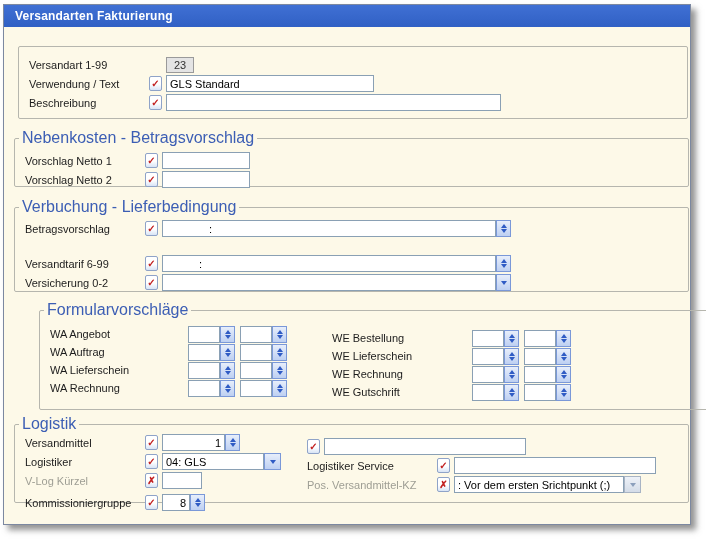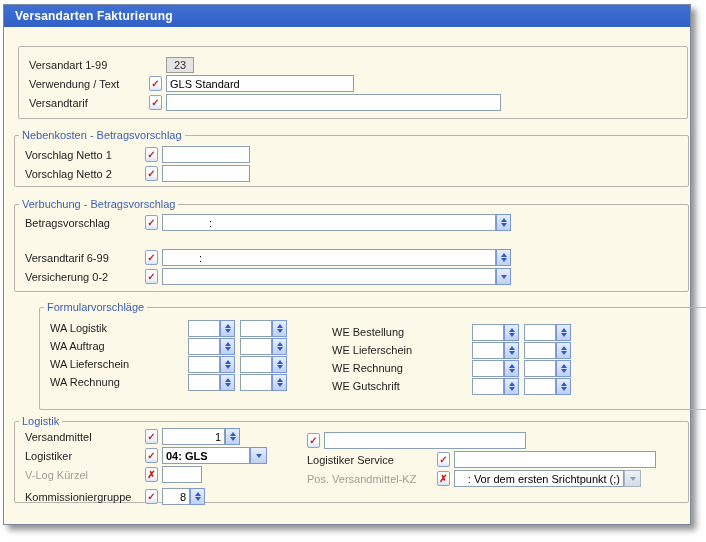--- a/index.html
+++ b/index.html
@@ -14,21 +14,21 @@
     color: #ffffff; font-weight: bold; font-size: 12px; line-height: 22px;
     padding-left: 11px; letter-spacing: .2px; }
 
   .content { position: relative; height: 497px; }
 
   
   .groupbox { margin: 19px 0 0 14px; width: 670px; height: 73px;
     border: 1px solid #b6b6ae; border-radius: 2px; padding-top: 8px; }
   fieldset { margin-left: 10px; width: 675px; border: 1px solid #b6b6ae;
     border-radius: 2px; }
-  legend { color: #3c5eb4; font-size: 11px; padding: 0 3px; margin-left: 4px; }
+  legend { color: #3c5eb4; font-size: 16px; padding: 0 3px; margin-left: 4px; }
   fieldset.neben   { margin-top: 10px; height: 58px; padding-top: 4px; }
   fieldset.verb    { margin-top: 11px; height: 94px; padding-top: 3px; }
   fieldset.form    { margin-top: 9px;  height: 109px; padding-top: 6px; margin-left: 35px; }
   fieldset.logi    { margin-top: 5px;  height: 88px; }
 
   .row { position: relative; display: flex; align-items: center; height: 19px; padding-left: 10px; }
   .row.h18 { height: 18px; }
   .gap16 { height: 16px; } .gap3 { height: 3px; }
 
   .lbl { width: 120px; flex: none; }
@@ -57,24 +57,24 @@
     cursor: pointer; }
   .sbtn.wide { width: 17px; }
   .tri-up { width: 0; height: 0; border-left: 3px solid transparent;
     border-right: 3px solid transparent; border-bottom: 4px solid #2f5bc4; }
   .tri-dn { width: 0; height: 0; border-left: 3px solid transparent;
     border-right: 3px solid transparent; border-top: 4px solid #2f5bc4; margin-top: 1px; }
   .sbtn.dis { border-color: #a8b4c4; background: linear-gradient(180deg,#eef2f8,#d4dce8); }
   .sbtn.dis .tri-dn { border-top-color: #8ca0bc; }
 
   
-  .w208 { width: 188px; } .w335 { width: 335px; } .w88 { width: 88px; }
-  .w334 { width: 334px; } .w63 { width: 63px; } .w81 { width: 88px; font-weight: bold; }
+  .w208 { width: 208px; } .w335 { width: 335px; } .w88 { width: 88px; }
+  .w334 { width: 334px; } .w63 { width: 63px; } .w81 { width: 102px; }
   .w40 { width: 40px; } .w28 { width: 28px; } .w202 { width: 202px; }
-  .w170 { width: 170px; text-align: right; } .w32 { width: 32px; }
+  .w170 { width: 170px; } .w32 { width: 32px; }
 
   .pair { display: flex; margin-right: 5px; }
   .rhalf { position: absolute; left: 292px; top: 4px; height: 100%;
     display: flex; align-items: center; }
   .rhalf .lbl { width: 140px; }
   .rhalf .lbl.w130 { width: 130px; }
 </style>
 </head>
 <body>
 
@@ -89,42 +89,42 @@
         <span class="lbl">Versandart 1-99</span>
         <span class="flag-spacer"></span>
         <input class="txt ro" readonly="" value="23" style="">
       </div>
       <div class="row">
         <span class="lbl">Verwendung / Text</span>
         <span class="flag">✓</span>
         <input class="txt w208" value="GLS Standard" style="">
       </div>
       <div class="row">
-        <span class="lbl">Versandtarif</span>
+        <span class="lbl">Beschreibung</span>
         <span class="flag">✓</span>
         <input class="txt w335" value="" style="">
       </div>
     </div>
 
     <fieldset class="neben">
       <legend>Nebenkosten - Betragsvorschlag</legend>
       <div class="row">
         <span class="lbl">Vorschlag Netto 1</span>
         <span class="flag">✓</span>
         <input class="txt w88" value="" style="">
       </div>
       <div class="row">
         <span class="lbl">Vorschlag Netto 2</span>
         <span class="flag">✓</span>
         <input class="txt w88" value="" style="">
       </div>
     </fieldset>
 
     <fieldset class="verb">
-      <legend>Verbuchung - Betragsvorschlag</legend>
+      <legend>Verbuchung - Lieferbedingung</legend>
       <div class="row">
         <span class="lbl">Betragsvorschlag</span>
         <span class="flag">✓</span>
         <span class="cmb">
           <input class="txt w334 ind45" value=":" style="">
           <span class="sbtn">
               <i class="tri-up"></i>
               <i class="tri-dn"></i>
             </span>
         </span>
@@ -150,21 +150,21 @@
               <i class="tri-dn"></i>
             </span>
         </span>
       </div>
     </fieldset>
 
     <fieldset class="form">
       <legend>Formularvorschläge</legend>
 
       <div class="row h18">
-        <span class="lbl w138">WA Logistik</span>
+        <span class="lbl w138">WA Angebot</span>
         <span class="pair">
             <input class="txt w32" value="" style="">
             <span class="sbtn">
               <i class="tri-up"></i>
               <i class="tri-dn"></i>
             </span>
           </span>
         <span class="pair">
             <input class="txt w32" value="" style="">
             <span class="sbtn">

